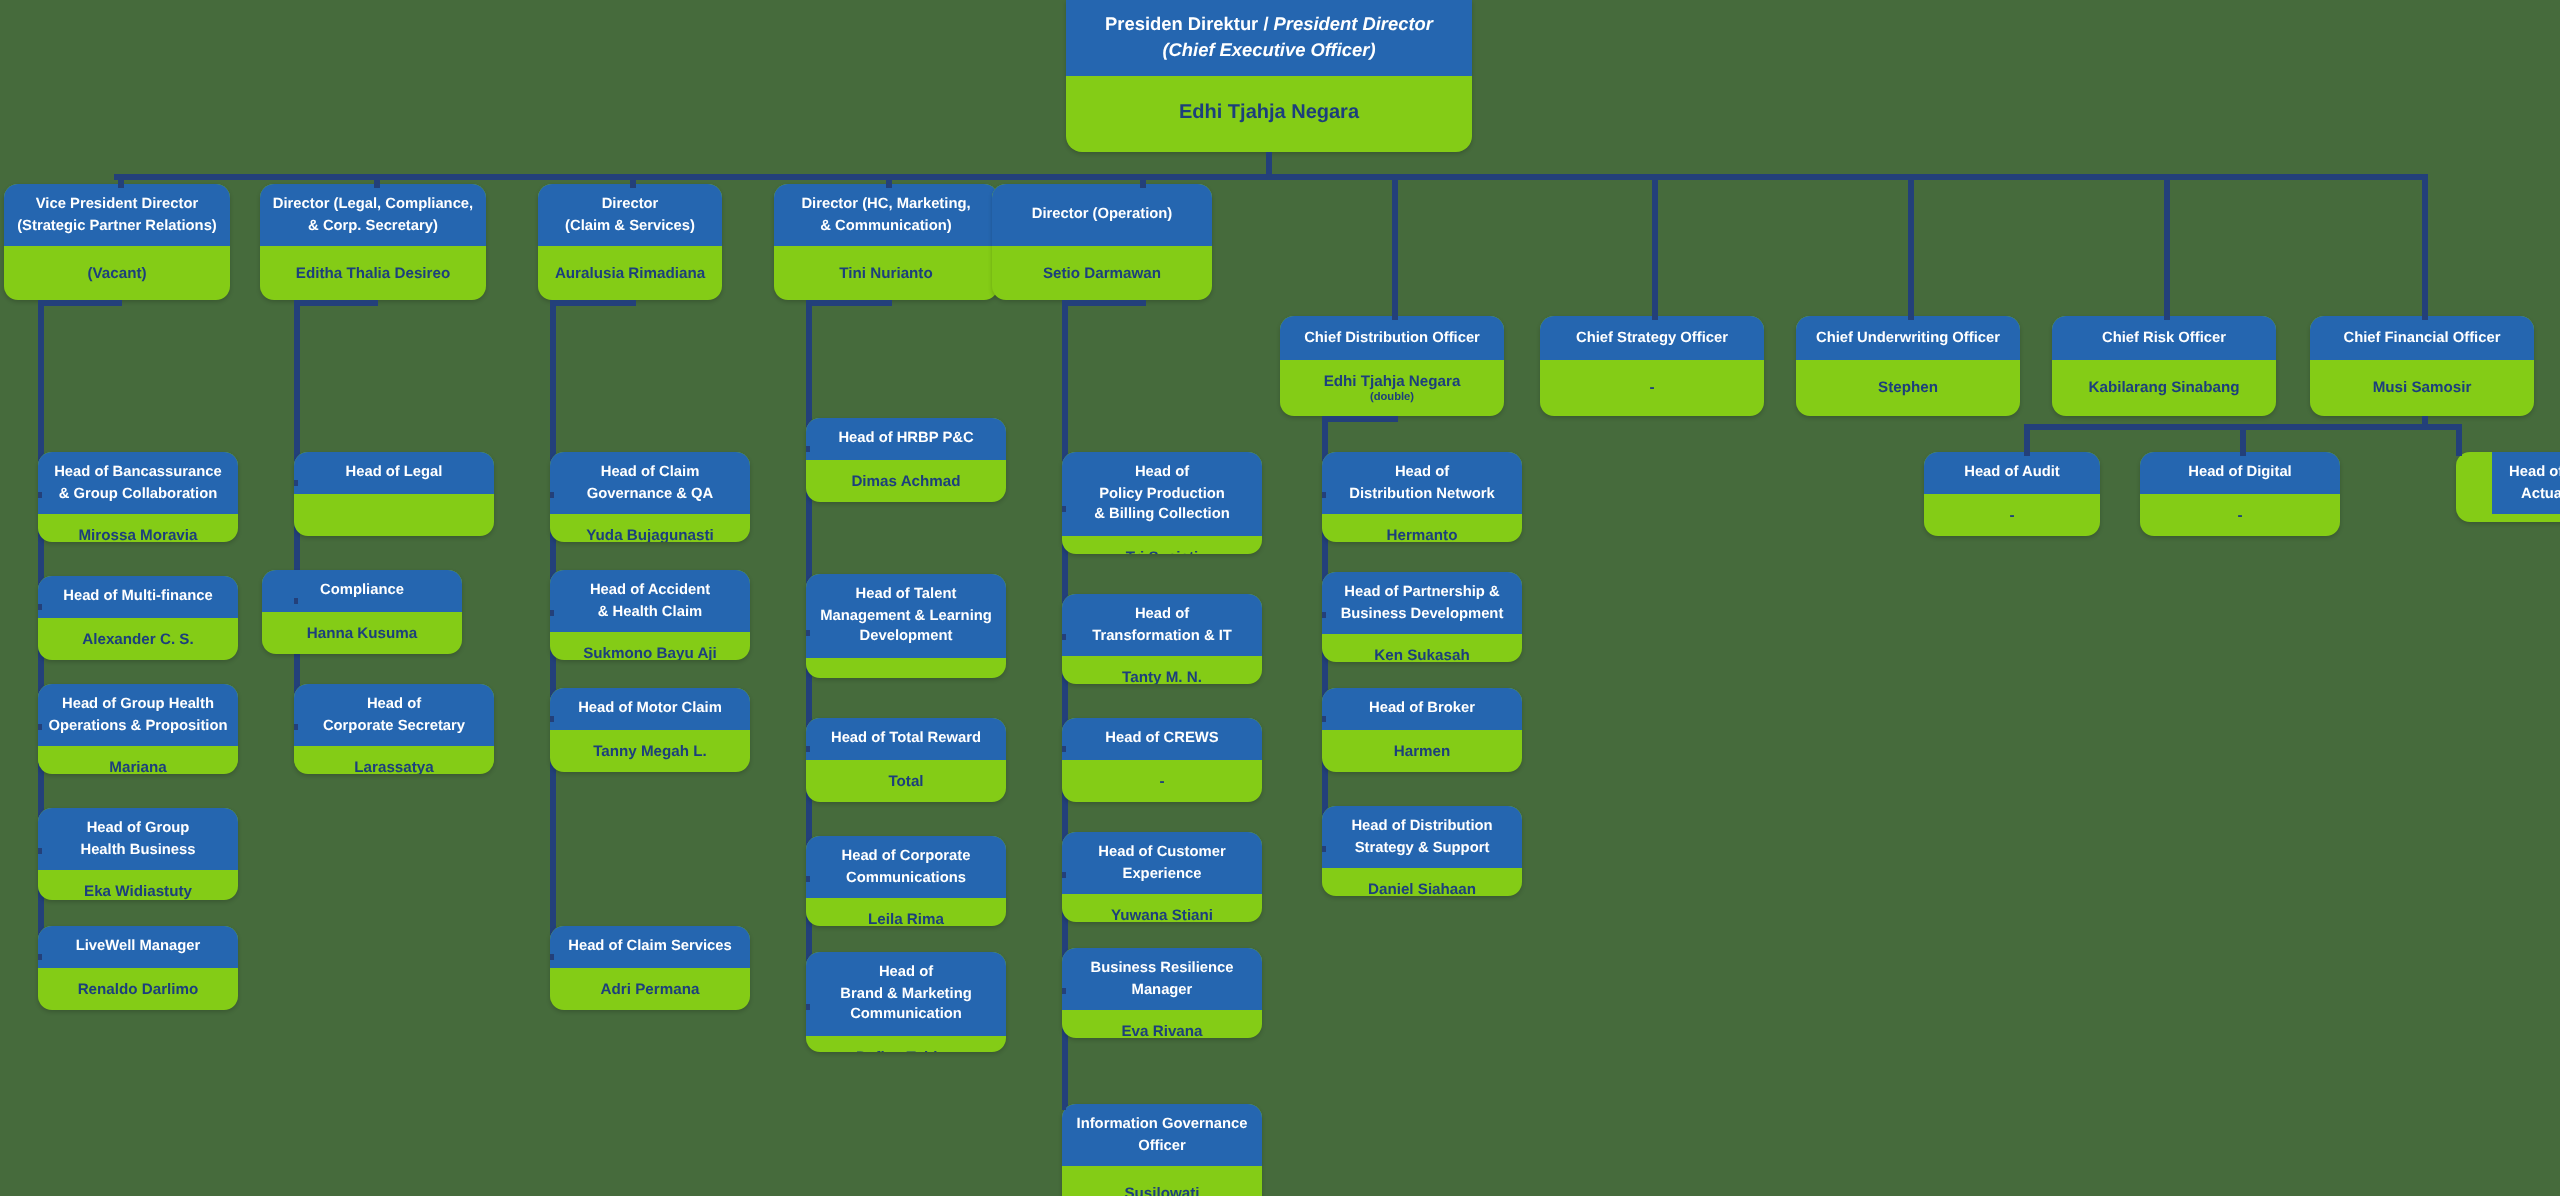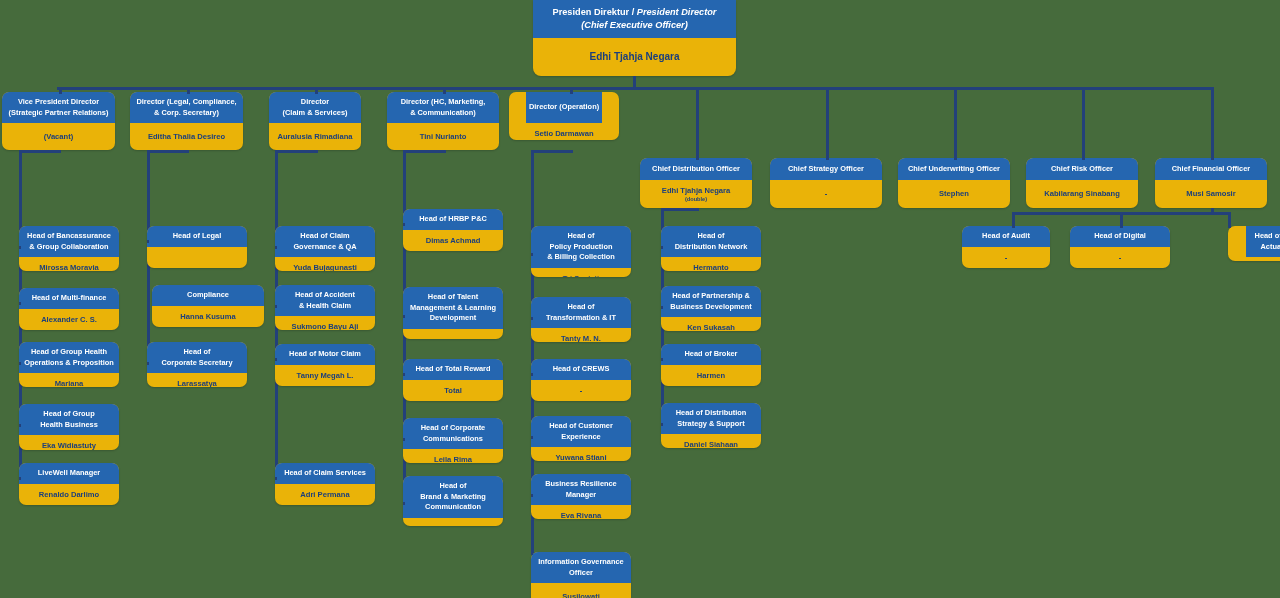--- a/index.html
+++ b/index.html
@@ -17,21 +17,21 @@
   
   .line { position: absolute; background: #23407a; }
   .line.v { width: 3px; }
   .line.h { height: 3px; }
 
   
   .node {
     position: absolute;
     border-radius: 7px;
     overflow: hidden;
-    background: #eab308;
+    background: #84cc16;
     box-shadow: 0 1px 2px rgba(0,0,0,.18);
     display: flex;
     flex-direction: column;
   }
   .node .title {
     background: #2566b0;
     color: #ffffff;
     font-size: 7.4px;
     line-height: 10.5px;
     font-weight: 600;
@@ -115,21 +115,21 @@
       </div>
     </div>
     <div class="line v" style="left: 315px; top: 87px; height: 7px;"></div>
     <div class="node dir" style="left: 387px; top: 92px; width: 112px; height: 58px;">
       <div class="title">Director (HC, Marketing,<br>&amp; Communication)</div>
       <div class="person">
         <span>Tini Nurianto</span>
       </div>
     </div>
     <div class="line v" style="left: 443px; top: 87px; height: 7px;"></div>
-    <div class="node dir" style="left: 509px; top: 92px; width: 110px; height: 48px; align-items: center;">
+    <div class="node dir" style="left: 496px; top: 92px; width: 110px; height: 58px;">
       <div class="title">Director (Operation)</div>
       <div class="person">
         <span>Setio Darmawan</span>
       </div>
     </div>
     <div class="line v" style="left: 570px; top: 87px; height: 7px;"></div>
     <div class="node chief" style="left: 640px; top: 158px; width: 112px; height: 50px;">
       <div class="title">Chief Distribution Officer</div>
       <div class="person">
         <span>Edhi Tjahja Negara<span class="sub">(double)</span></span>
@@ -203,21 +203,21 @@
     <div class="line h" style="left: 19px; top: 477px; width: 2px;"></div>
     <div class="line v" style="left: 147px; top: 150px; height: 214px;"></div>
     <div class="line h" style="left: 147px; top: 150px; width: 42px;"></div>
     <div class="node unit" style="left: 147px; top: 226px; width: 100px; height: 42px; gap: 32px;">
       <div class="title">Head of Legal</div>
       <div class="person">
         <span>Margaretha Rhea</span>
       </div>
     </div>
     <div class="line h" style="left: 147px; top: 240px; width: 2px;"></div>
-    <div class="node unit" style="left: 152px; top: 285px; width: 112px; height: 42px;">
+    <div class="node unit" style="left: 131px; top: 285px; width: 100px; height: 42px;">
       <div class="title">Compliance</div>
       <div class="person">
         <span>Hanna Kusuma</span>
       </div>
     </div>
     <div class="line h" style="left: 147px; top: 299px; width: 2px;"></div>
     <div class="node unit" style="left: 147px; top: 342px; width: 100px; height: 45px;">
       <div class="title">Head of<br>Corporate Secretary</div>
       <div class="person">
         <span>Larassatya</span>

